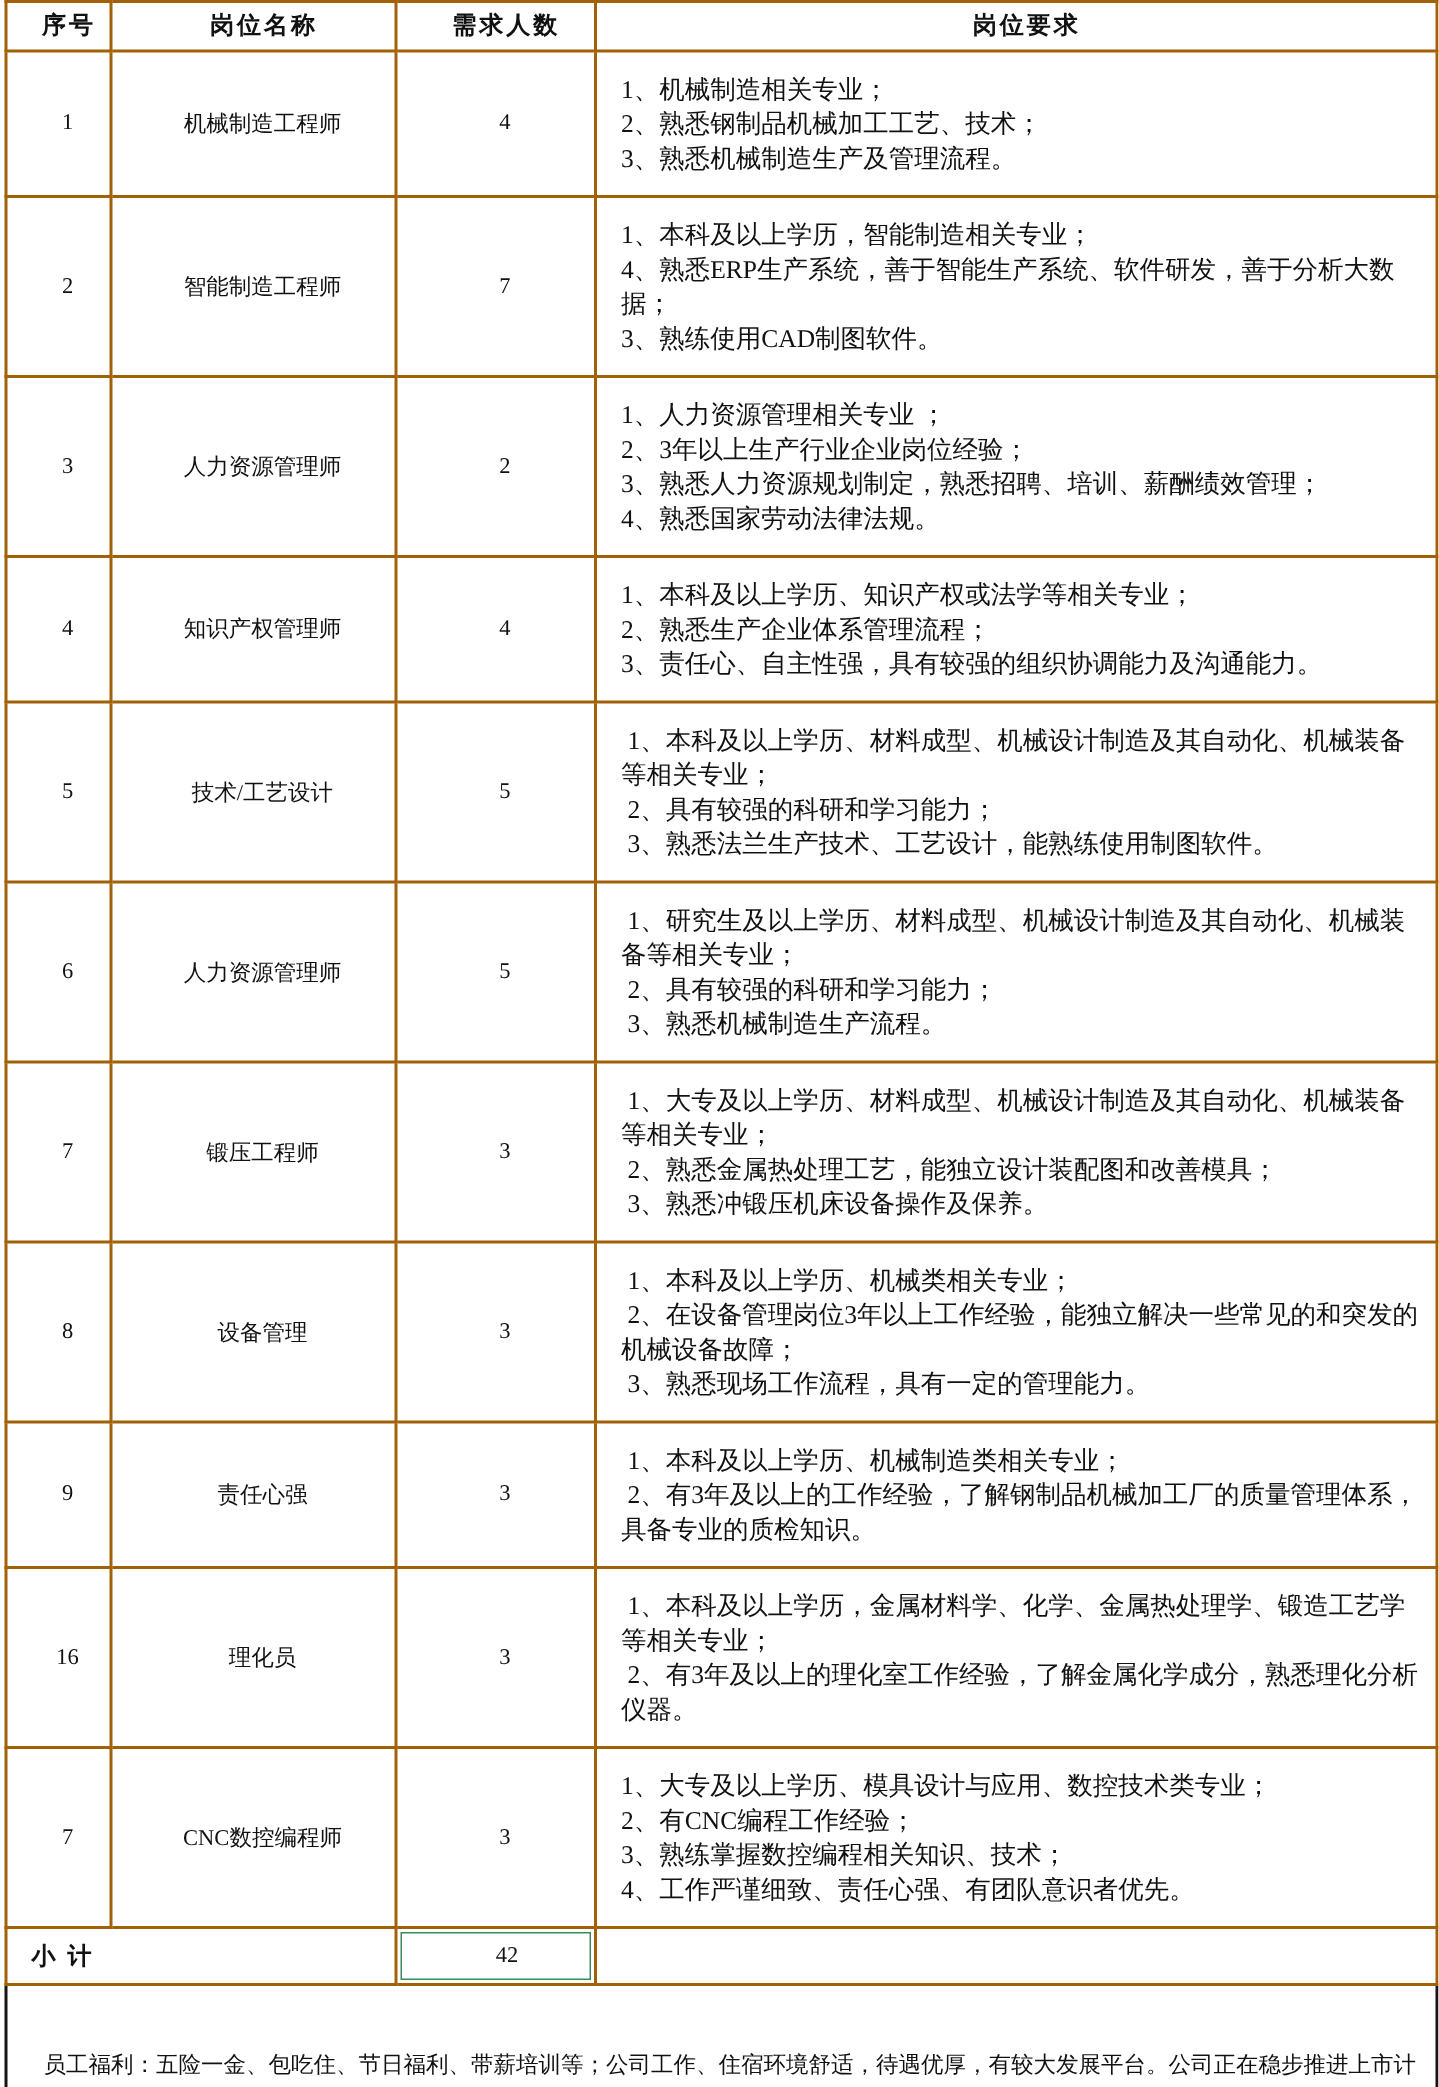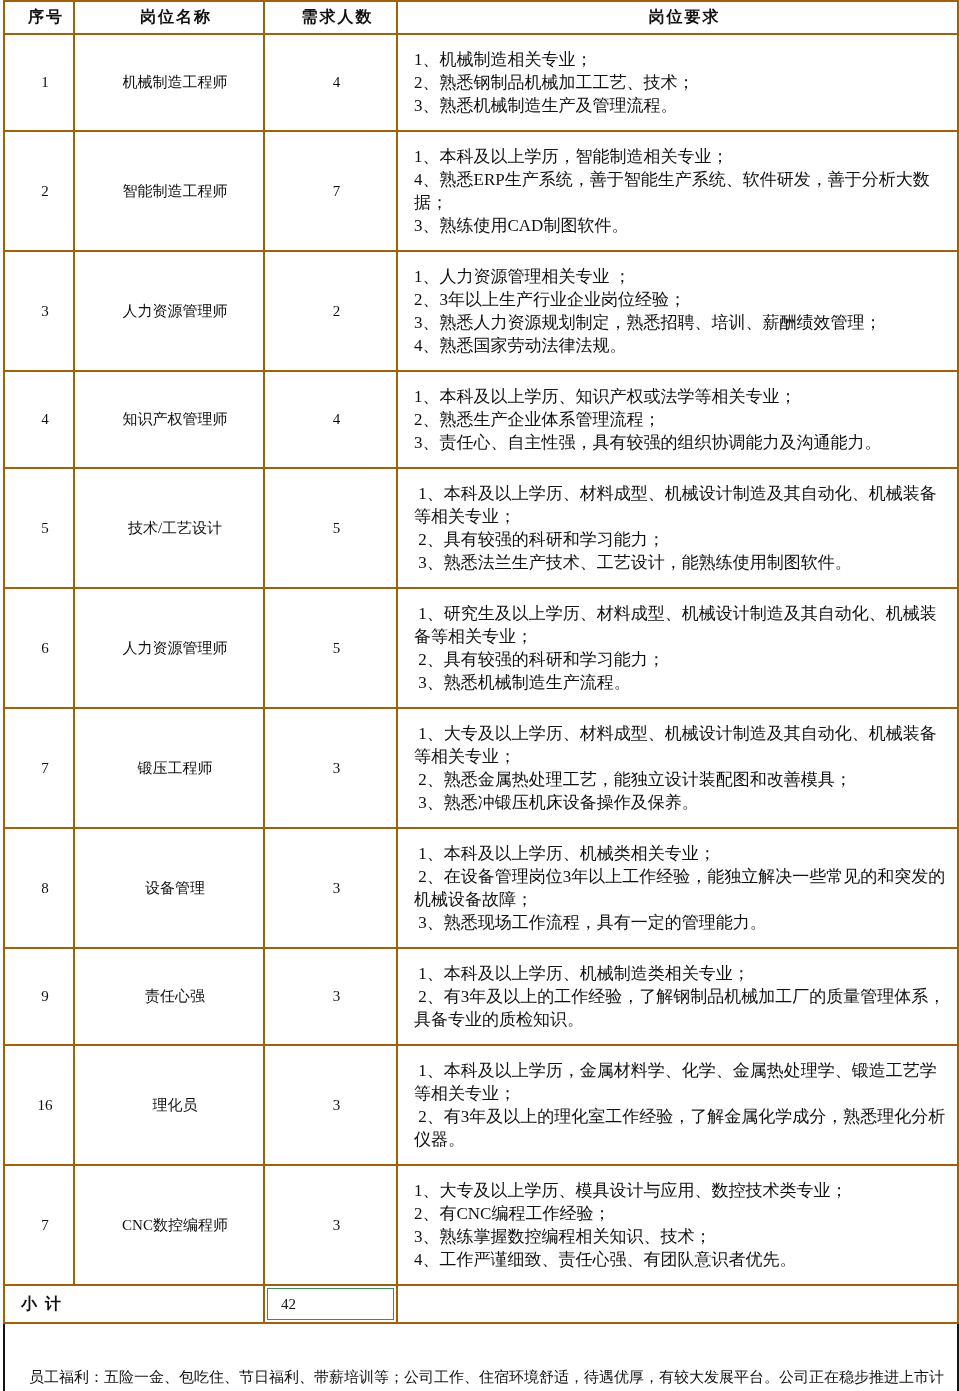--- a/index.html
+++ b/index.html
@@ -52,20 +52,21 @@
   }
   tr.subtotal-row td {
     height: 34px;
   }
   td.sub-label {
     font-size: 16px;
     font-weight: bold;
     white-space: pre;
   }
   td.sub-value {
+    text-align: center;
     font-size: 15px;
     border: 3px solid #217346;
     box-shadow: inset 0 0 0 2px #ffffff, inset 0 0 0 3px #3c8a60;
   }
   td.sub-empty { background: #ffffff; }
   .welfare-section {
     width: 934px;
     border-left: 2px solid #151515;
     border-right: 2px solid #151515;
     border-bottom: 4px solid #151515;

